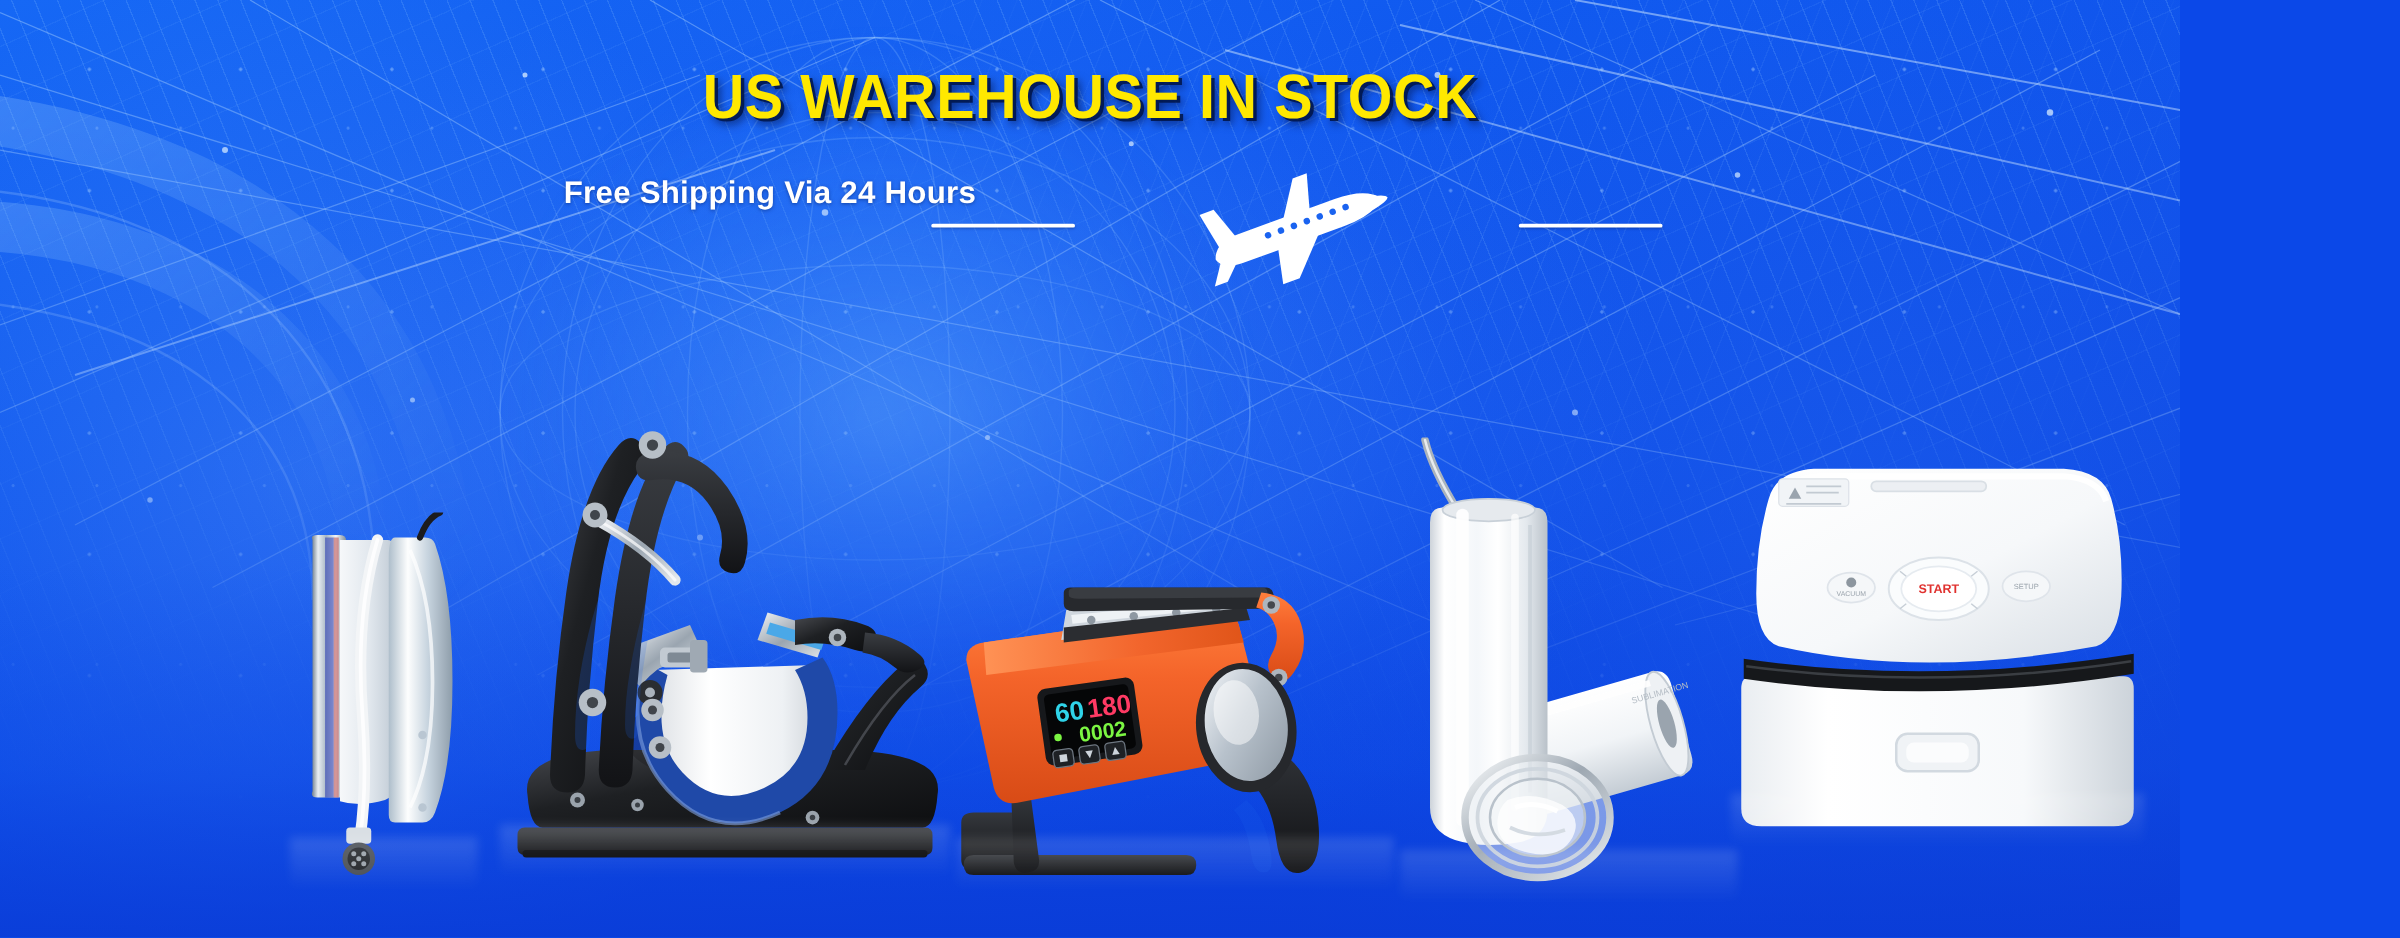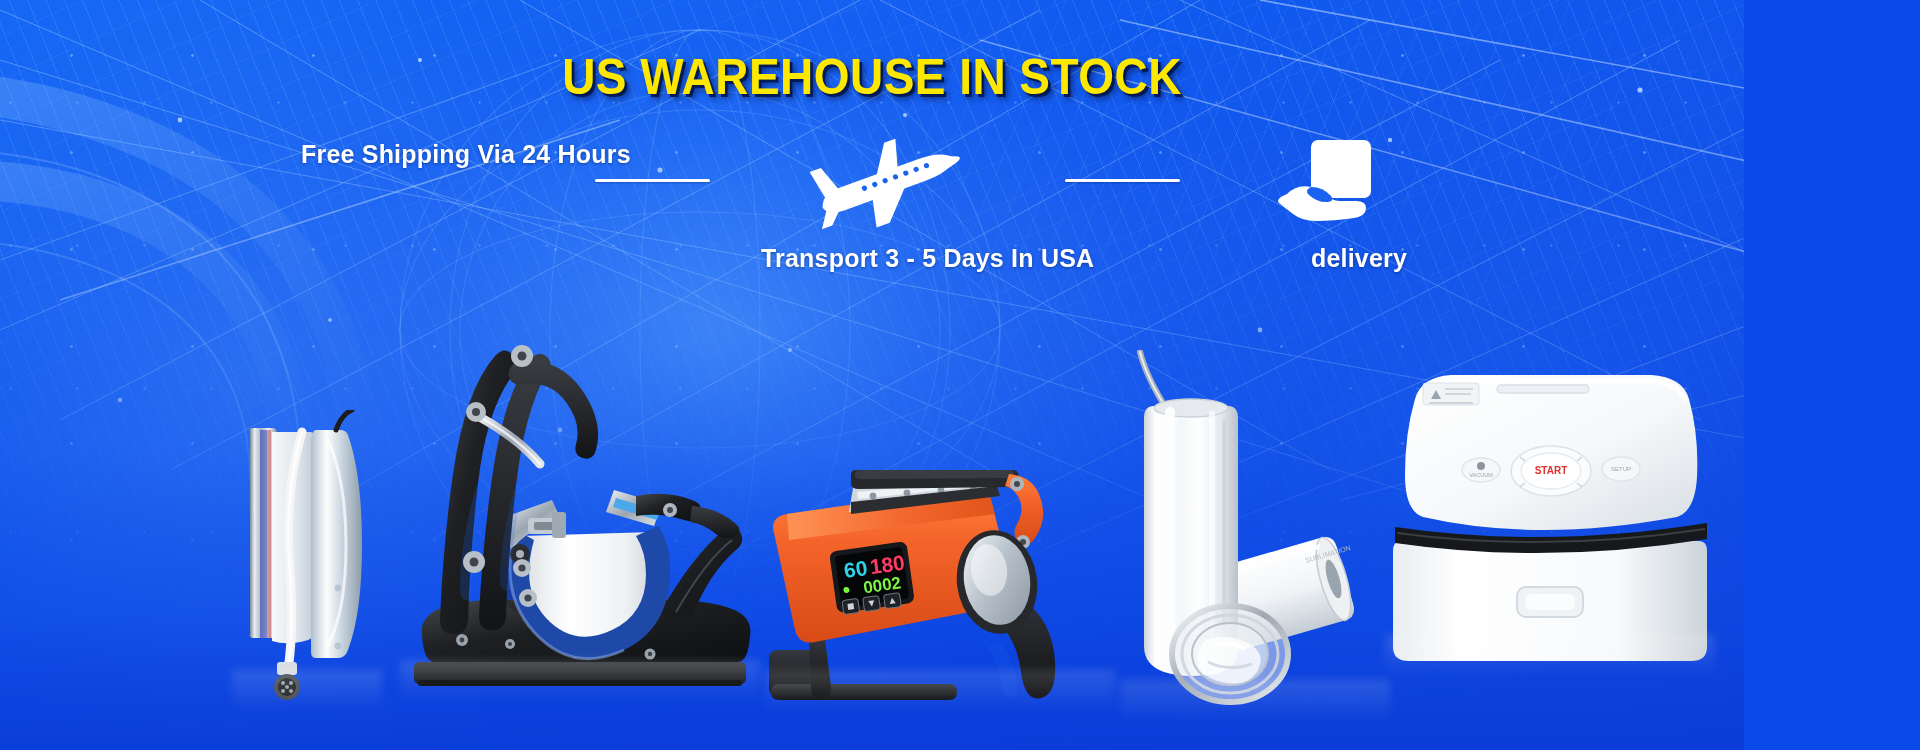--- a/index.html
+++ b/index.html
@@ -258,40 +258,26 @@
                 <circle cx="77" cy="52" r="2.6"></circle>
               <circle cx="88" cy="52" r="2.6"></circle>
                 <circle cx="99" cy="52" r="2.6"></circle>
               <circle cx="110" cy="52" r="2.6"></circle>
                 <circle cx="121" cy="52" r="2.6"></circle>
               <circle cx="132" cy="52" r="2.6"></circle>
             </g>
           </g>
         </svg>
       </div>
-      <div class="cap">Transport 3 - 5 Days In USA</div>
     </div>
 
     <div class="connector">
         <i></i>
       </div>
 
-    <div class="feature f3">
-      <div class="icon-wrap">
-        <svg width="120" height="104" viewBox="0 0 120 104">
-
-          <rect x="34" y="12" width="60" height="58" rx="7" fill="#ffffff"></rect>
-
-          <path d="M10 66 q10 -10 24 -7 q10 2 17 9 q5 5 12 5 h16 q10 0 10 7 q0 8 -12 10 q-20 3 -38 3 q-14 0 -23 -7 l-14 -11 q-4 -4 8 -9 z" fill="#ffffff"></path>
-
-          <path d="M34 59 q12 0 20 9 q4 5 -3 6 q-10 1 -19 -7 q-5 -5 2 -8 z" fill="#1a63f0"></path>
-        </svg>
-      </div>
-      <div class="cap">delivery</div>
-    </div>
   </div>
 
 
   <div class="products">
 
     <div class="product" id="plates">
       <svg width="150" height="300" viewBox="0 0 150 300">
         <defs>
           <linearGradient id="steel1" x1="0" y1="0" x2="1" y2="0">
             <stop offset="0%" stop-color="#6f7d8c"></stop>

